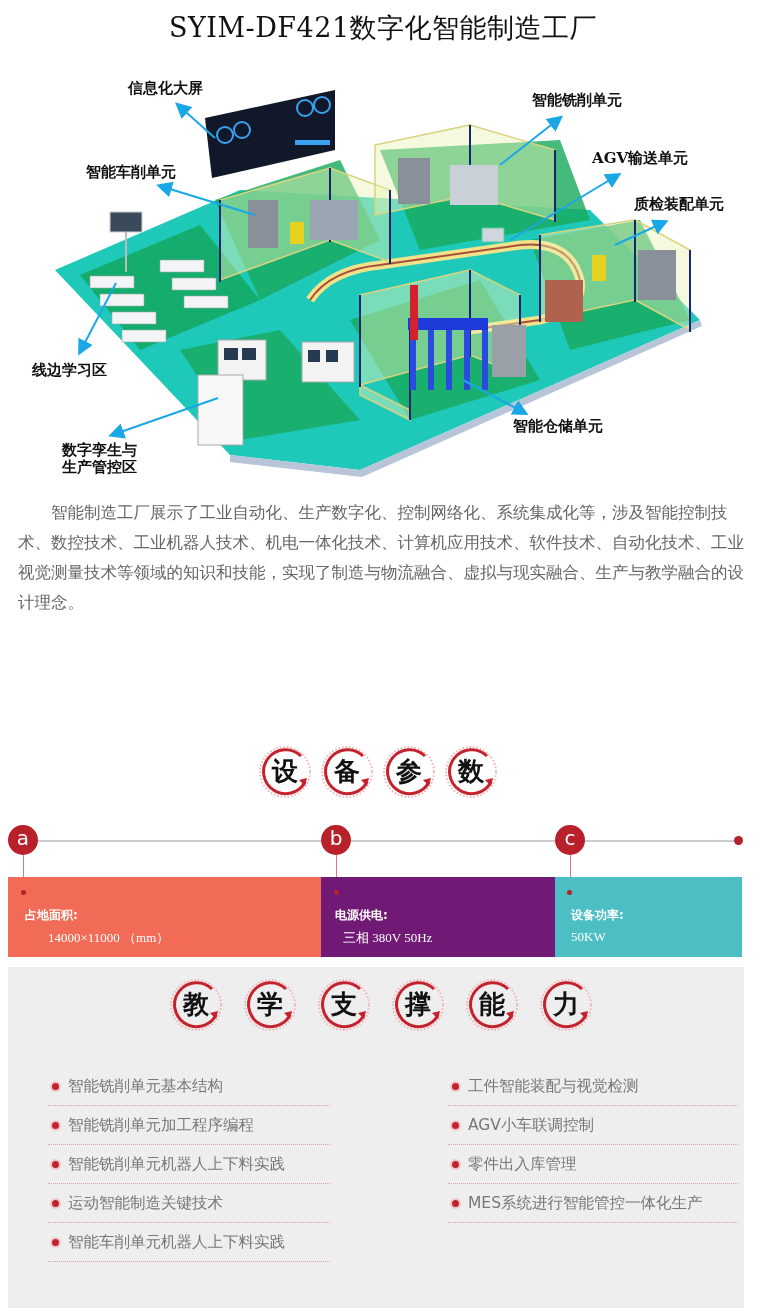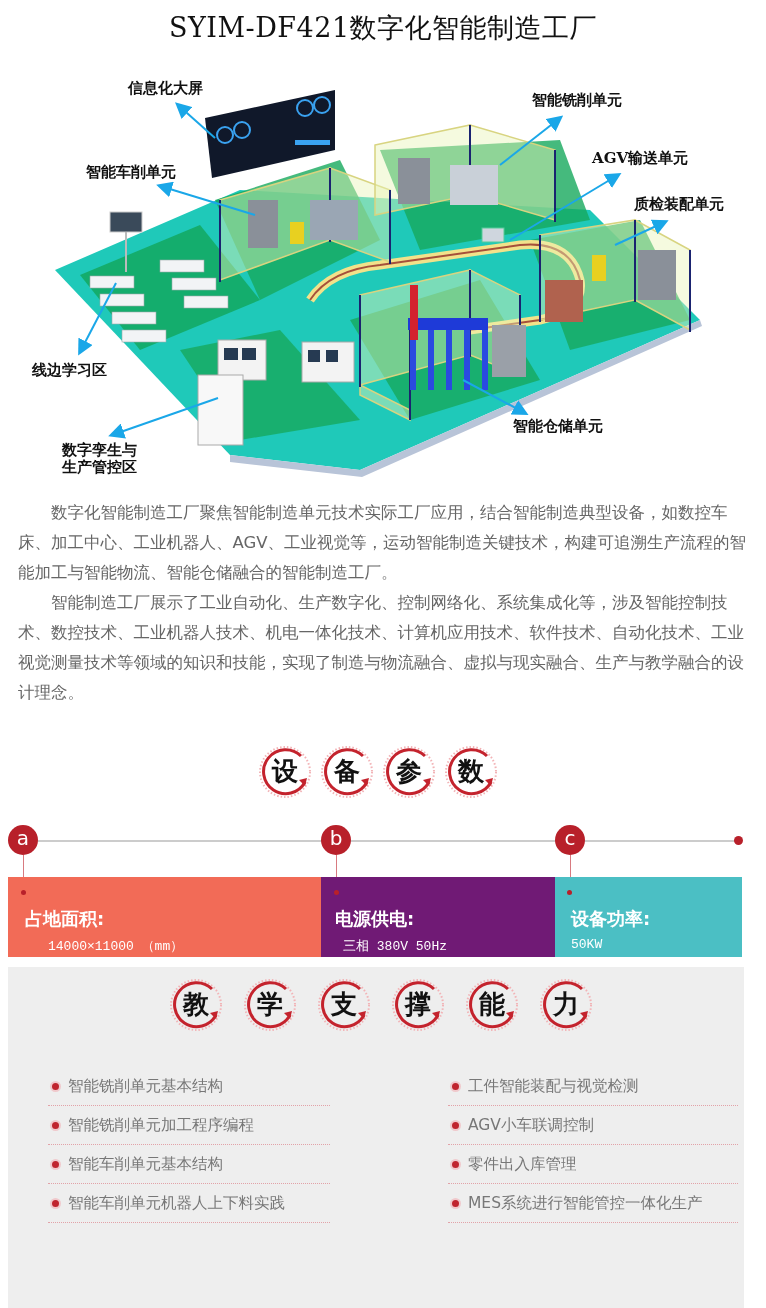--- a/index.html
+++ b/index.html
@@ -13,22 +13,22 @@
   .badge-row { position: absolute; display: flex; gap: 6px; }
   .badge { width: 56px; height: 56px; position: relative; }
   .badge svg { position: absolute; left: 0; top: 0; }
   .badge span { position: absolute; left: 0; top: 0; width: 56px; height: 56px; line-height: 54px; text-align: center; font-size: 26px; color: #111; font-weight: bold; }
   .timeline { position: absolute; top: 840px; left: 22px; width: 718px; height: 2px; background: #ccc; }
   .tl-node { position: absolute; width: 30px; height: 30px; border-radius: 50%; background: #b8202a; color: #fff; font-size: 20px; text-align: center; line-height: 27px; top: 825px; }
   .tl-end { position: absolute; top: 836px; left: 734px; width: 9px; height: 9px; border-radius: 50%; background: #b8202a; }
   .tl-stem { position: absolute; width: 1px; background: #d87a80; top: 855px; height: 37px; }
   .spec { position: absolute; top: 877px; height: 80px; color: #fff; padding-left: 17px; }
   .spec .dot { position: absolute; width: 5px; height: 5px; border-radius: 50%; background: #b8202a; top: 13px; }
-  .spec .lbl { position: absolute; top: 30px; font-size: 18px; font-weight: bold; }
-  .spec .val { position: absolute; top: 60px; font-size: 13px; font-family: Liberation Mono, monospace; }
+  .spec .lbl { position: absolute; top: 30px; font-size: 12px; font-weight: bold; }
+  .spec .val { position: absolute; top: 52px; font-size: 13px; font-family: Liberation Serif, serif; }
   .teach { position: absolute; top: 967px; left: 8px; width: 736px; height: 341px; background: #eeeeee; }
   .list { position: absolute; list-style: none; }
   .list li { height: 39px; border-bottom: 1px dotted #e2a2a8; font-size: 15.5px; color: #777; line-height: 38px; position: relative; padding-left: 20px; }
   .list li .bullet { position: absolute; left: 4px; top: 16px; width: 7px; height: 7px; border-radius: 50%; background: #c0242e; box-shadow: 0 0 0 2px #f0c9cc; }
 </style>
 </head>
 <body>
 
 <div class="title">SYIM-DF421数字化智能制造工厂</div>
 
@@ -148,21 +148,20 @@
   <div class="callout" style="left:634px;top:136px">质检装配单元</div>
   <div class="callout" style="left:32px;top:302px;font-weight:bold">线边学习区</div>
   <div class="callout" style="left:62px;top:382px;font-weight:bold">
     <div>数字孪生与</div>
     <div>生产管控区</div>
   </div>
   <div class="callout" style="left:513px;top:358px">智能仓储单元</div>
 </div>
 
 <div class="intro">
-  <p>数字化智能制造工厂聚焦智能制造单元技术实际工厂应用，结合智能制造典型设备，如数控车床、加工中心、工业机器人、AGV、工业视觉等，运动智能制造关键技术，构建可追溯生产流程的智能加工与智能物流、智能仓储融合的智能制造工厂。</p>
   <p>智能制造工厂展示了工业自动化、生产数字化、控制网络化、系统集成化等，涉及智能控制技术、数控技术、工业机器人技术、机电一体化技术、计算机应用技术、软件技术、自动化技术、工业视觉测量技术等领域的知识和技能，实现了制造与物流融合、虚拟与现实融合、生产与教学融合的设计理念。</p>
 </div>
 
 <div class="badge-row" style="top:744px;left:257px;">
   <div class="badge">
     <svg width="56" height="56">
         <circle cx="28" cy="28" r="25" fill="none" stroke="#f2b3b6" stroke-width="2" stroke-dasharray="1.5 2"></circle>
         <path d="M44,12 A22,22 0 1,0 48,38" fill="none" stroke="#c4232d" stroke-width="3"></path>
         <path d="M42,36 L50,34 L48,42" fill="#c4232d"></path>
       </svg>
@@ -267,21 +266,22 @@
           <path d="M44,12 A22,22 0 1,0 48,38" fill="none" stroke="#c4232d" stroke-width="3"></path>
           <path d="M42,36 L50,34 L48,42" fill="#c4232d"></path>
         </svg>
       <span>力</span>
     </div>
   </div>
 
   <ul class="list" style="top:100px;left:40px;width:282px;">
     <li><span class="bullet"></span><span>智能铣削单元基本结构</span></li>
     <li><span class="bullet"></span><span>智能铣削单元加工程序编程</span></li>
-    <li><span class="bullet"></span><span>智能车削单元基本结构</span></li>
+    <li><span class="bullet"></span><span>智能铣削单元机器人上下料实践</span></li>
+    <li><span class="bullet"></span><span>运动智能制造关键技术</span></li>
     <li><span class="bullet"></span><span>智能车削单元机器人上下料实践</span></li>
   </ul>
 
   <ul class="list" style="top:100px;left:440px;width:290px;">
     <li><span class="bullet"></span><span>工件智能装配与视觉检测</span></li>
     <li><span class="bullet"></span><span>AGV小车联调控制</span></li>
     <li><span class="bullet"></span><span>零件出入库管理</span></li>
     <li><span class="bullet"></span><span>MES系统进行智能管控一体化生产</span></li>
   </ul>
 </div>

